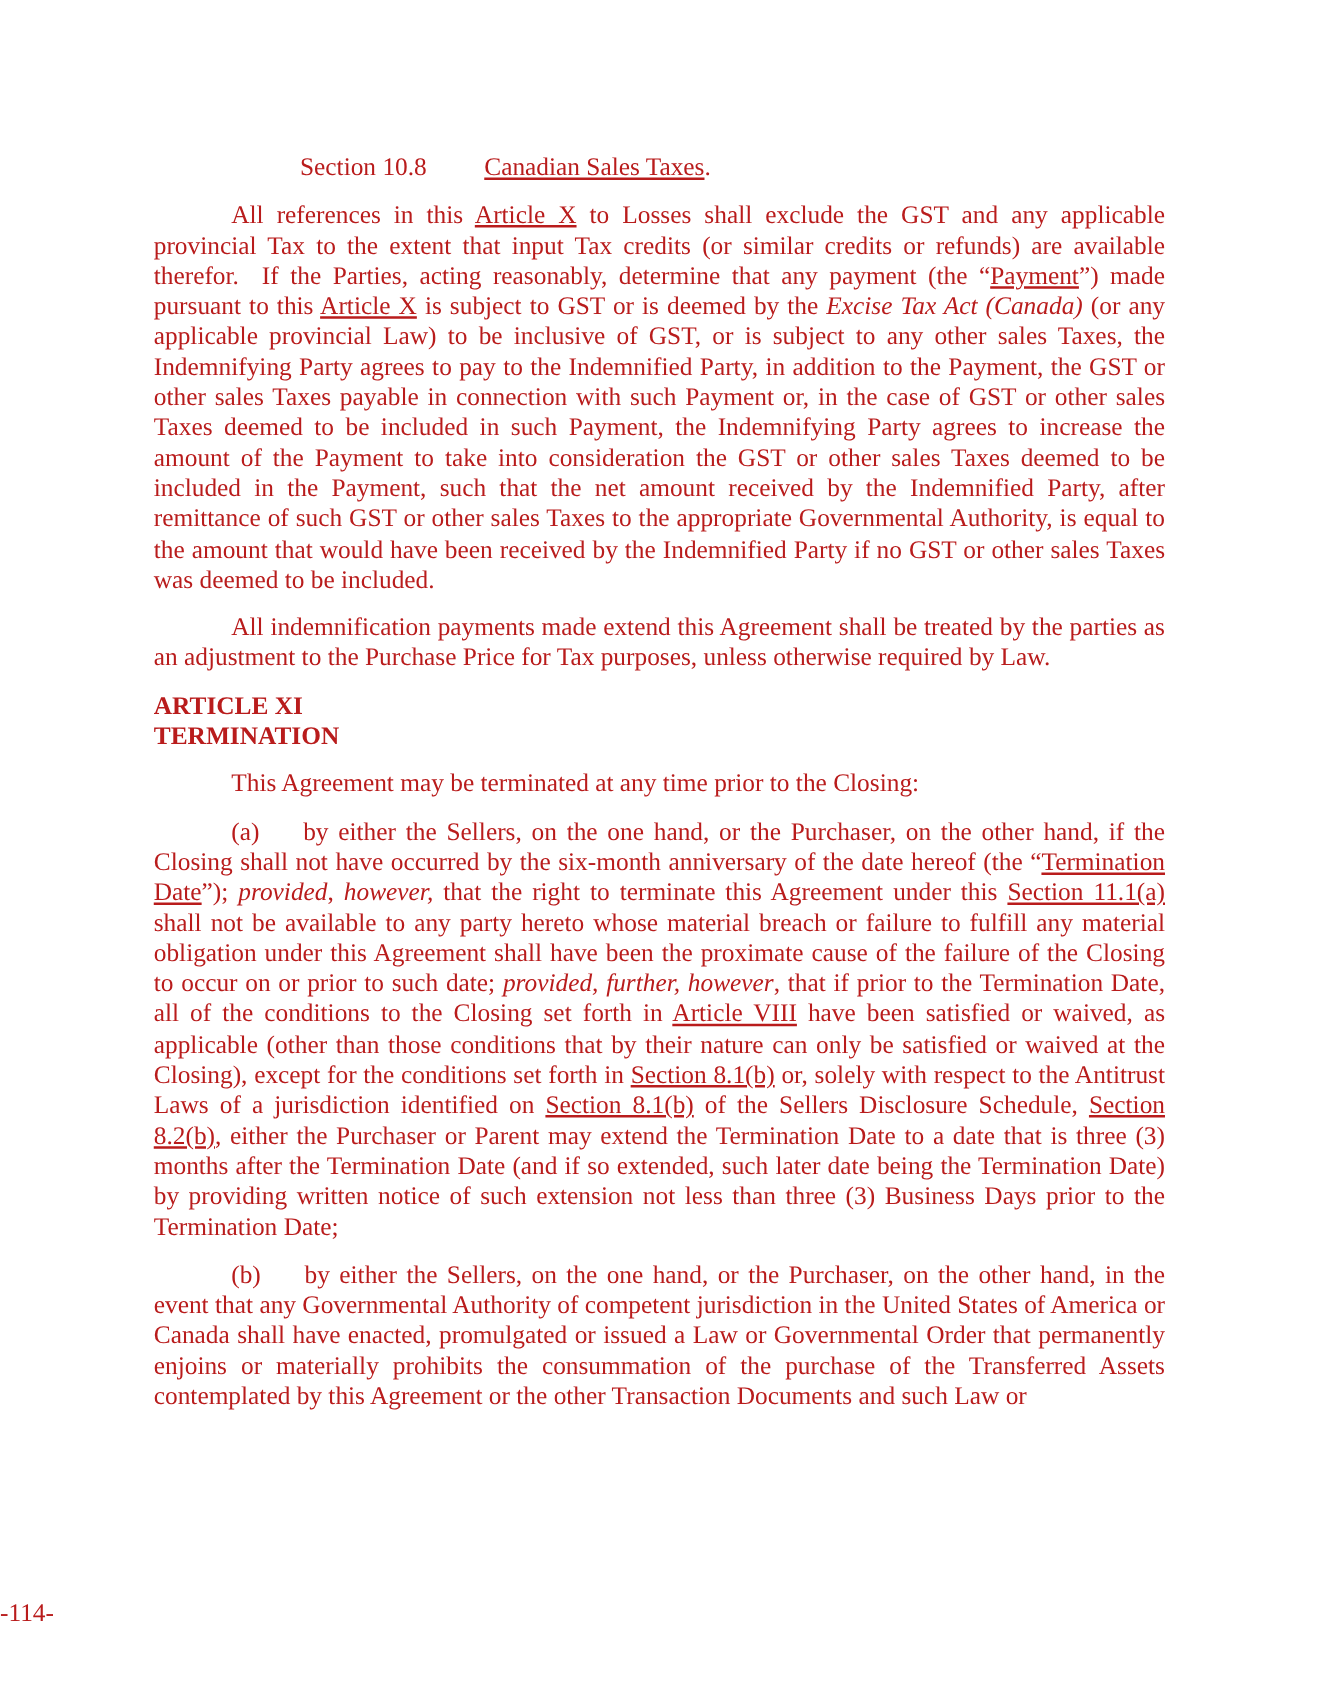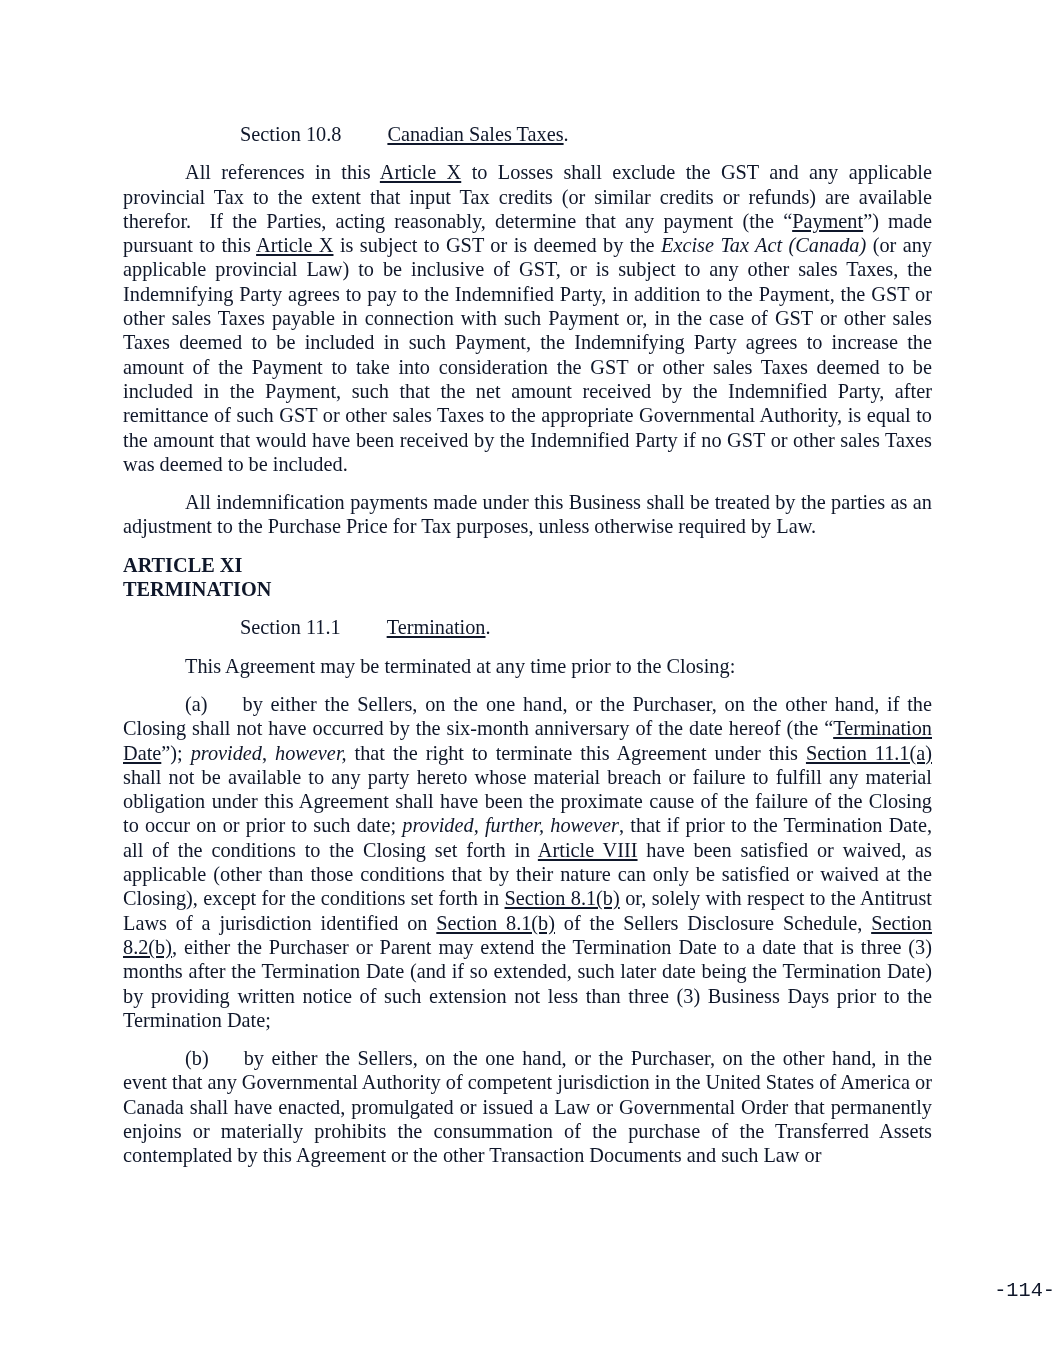--- a/index.html
+++ b/index.html
@@ -3,21 +3,21 @@
 <meta charset="utf-8">
 <title>Agreement Page</title>
 <style>
   * { margin: 0; padding: 0; box-sizing: border-box; }
   html, body { background: #ffffff; }
   .page {
     position: relative;
     width: 1055px;
     height: 1365px;
     background: #ffffff;
-    color: #0f172a;
+    color: #b91c1c;
     font-family: "Liberation Serif", "DejaVu Serif", serif;
     font-size: 20.3px;
     line-height: 24.3px;
     overflow: hidden;
   }
   .content {
     position: absolute;
     left: 123px;
     right: 123px;
     top: 122px;
@@ -35,40 +35,38 @@
   .article-heading {
     text-align: left;
     font-weight: bold;
     text-indent: 0;
   }
   .footer {
     position: absolute;
     left: 0;
     right: 0;
     bottom: 62px;
-    text-align: right;
-    font-family: Liberation Mono, monospace;
+    text-align: left;
   }
 </style>
 </head>
 <body>
 
 <div class="page">
   <div class="content">
 
     <p class="block first heading"><span>Section 10.8</span><span class="tab-h"></span><span class="u">Canadian Sales Taxes</span><span>.</span></p>
 
     <p class="block para indent"><span>All references in this </span><span class="seg-u">Article X</span><span> to Losses shall exclude the GST and any applicable provincial Tax to the extent that input Tax credits (or similar credits or refunds) are available therefor.&nbsp; If the Parties, acting reasonably, determine that any payment (the “</span><span class="seg-u">Payment</span><span>”) made pursuant to this </span><span class="seg-u">Article X</span><span> is subject to GST or is deemed by the </span><span class="seg-i">Excise Tax Act (Canada)</span><span> (or any applicable provincial Law) to be inclusive of GST, or is subject to any other sales Taxes, the Indemnifying Party agrees to pay to the Indemnified Party, in addition to the Payment, the GST or other sales Taxes payable in connection with such Payment or, in the case of GST or other sales Taxes deemed to be included in such Payment, the Indemnifying Party agrees to increase the amount of the Payment to take into consideration the GST or other sales Taxes deemed to be included in the Payment, such that the net amount received by the Indemnified Party, after remittance of such GST or other sales Taxes to the appropriate Governmental Authority, is equal to the amount that would have been received by the Indemnified Party if no GST or other sales Taxes was deemed to be included.</span></p>
 
 
-    <p class="block para indent"><span>All indemnification payments made under this Business shall be treated by the parties as an adjustment to the Purchase Price for Tax purposes, unless otherwise required by Law.</span></p>
+    <p class="block para indent"><span>All indemnification payments made extend this Agreement shall be treated by the parties as an adjustment to the Purchase Price for Tax purposes, unless otherwise required by Law.</span></p>
 
     <p class="block article-heading"><span>ARTICLE XI</span><br><span>TERMINATION</span></p>
 
-    <p class="block heading"><span>Section 11.1</span><span class="tab-h"></span><span class="u">Termination</span><span>.</span></p>
 
     <p class="block para indent"><span>This Agreement may be terminated at any time prior to the Closing:</span></p>
 
     <p class="block para indent"><span>(a)</span><span class="tab-m"></span><span><span>by either the Sellers, on the one hand, or the Purchaser, on the other hand, if the Closing shall not have occurred by the six-month anniversary of the date hereof (the “</span><span class="seg-u">Termination Date</span><span>”); </span><span class="seg-i">provided</span><span>, </span><span class="seg-i">however,</span><span> that the right to terminate this Agreement under this </span><span class="seg-u">Section 11.1(a)</span><span> shall not be available to any party hereto whose material breach or failure to fulfill any material obligation under this Agreement shall have been the proximate cause of the failure of the Closing to occur on or prior to such date; </span><span class="seg-i">provided, further, however</span><span>, that if prior to the Termination Date, all of the conditions to the Closing set forth in </span><span class="seg-u">Article VIII</span><span> have been satisfied or waived, as applicable (other than those conditions that by their nature can only be satisfied or waived at the Closing), except for the conditions set forth in </span><span class="seg-u">Section 8.1(b)</span><span> or, solely with respect to the Antitrust Laws of a jurisdiction identified on </span><span class="seg-u">Section 8.1(b)</span><span> of the Sellers Disclosure Schedule, </span><span class="seg-u">Section 8.2(b)</span><span>, either the Purchaser or Parent may extend the Termination Date to a date that is three (3) months after the Termination Date (and if so extended, such later date being the Termination Date) by providing written notice of such extension not less than three (3) Business Days prior to the Termination Date;</span></span></p>
 
     <p class="block para indent"><span>(b)</span><span class="tab-m"></span><span><span>by either the Sellers, on the one hand, or the Purchaser, on the other hand, in the event that any Governmental Authority of competent jurisdiction in the United States of America or Canada shall have enacted, promulgated or issued a Law or Governmental Order that permanently enjoins or materially prohibits the consummation of the purchase of the Transferred Assets contemplated by this Agreement or the other Transaction Documents and such Law or</span></span></p>
 
   </div>
 
   <div class="footer">-114-</div>

